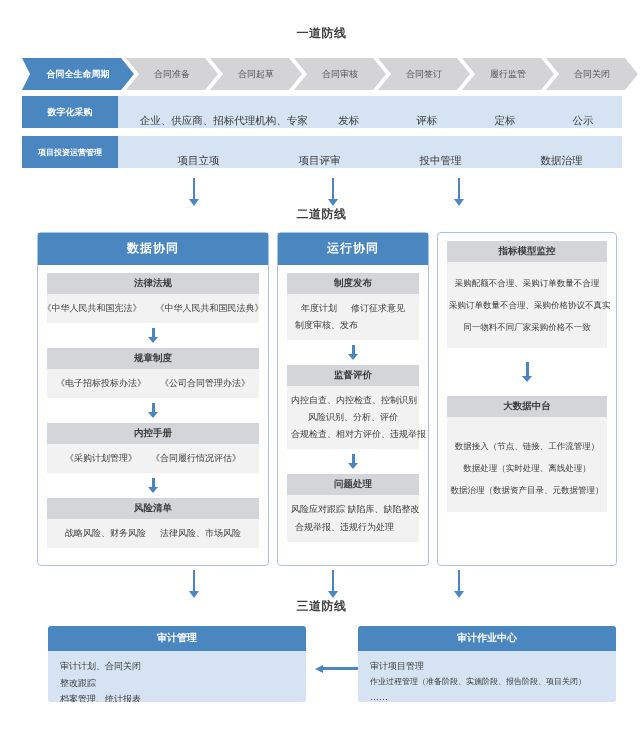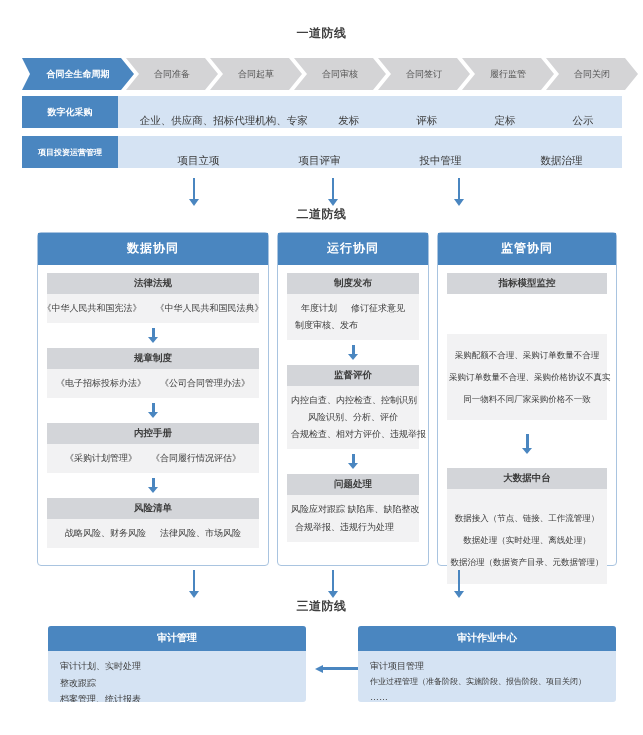--- a/index.html
+++ b/index.html
@@ -288,26 +288,25 @@
         <div class="grp-lines">
           <div class="line">风险应对跟踪  缺陷库、缺陷整改</div>
           <div class="line" style="text-align:left;padding-left:4px;">合规举报、违规行为处理</div>
         </div>
       </div>
 
     </div>
   </div>
 
   <div class="panel" style="left:437px;top:232px;width:180px;height:334px;">
-    <div class="panel-head">监管协同</div>
     <div class="panel-body">
 
       <div class="grp">
         <div class="grp-title">指标模型监控</div>
-        <div class="grp-lines" style="padding:10px 2px;margin-top:40px;">
+        <div class="grp-lines" style="padding:10px 2px;">
           <div class="line" style="font-size:8.5px;line-height:2.6;">采购配额不合理、采购订单数量不合理</div>
           <div class="line" style="font-size:8.5px;line-height:2.6;">采购订单数量不合理、采购价格协议不真实</div>
           <div class="line" style="font-size:8.5px;line-height:2.6;">同一物料不同厂家采购价格不一致</div>
         </div>
       </div>
       <div class="sep-arrow big">
           <div class="sa">
             <div class="shaft" style="height:14px;"></div>
             <div class="head"></div>
           </div>
@@ -336,21 +335,21 @@
   <div class="arrow-down" style="left:453px;top:570px;">
     <div class="shaft" style="height:21px;"></div>
       <div class="head"></div>
   </div>
 
   <div class="section-caption" style="left:0;top:598px;width:643px;">三道防线</div>
 
   <div class="bottom-box" style="left:48px;top:626px;width:258px;height:76px;">
     <div class="bb-head">审计管理</div>
     <div class="bb-body">
-      <div class="bb-line">审计计划、实时处理</div>
+      <div class="bb-line">审计计划、合同关闭</div>
       <div class="bb-line">整改跟踪</div>
       <div class="bb-line">档案管理、统计报表</div>
     </div>
   </div>
 
   <div class="arrow-left" style="left:315px;top:664px;width:52px;">
     <div class="head"></div>
       <div class="shaft"></div>
   </div>
 

